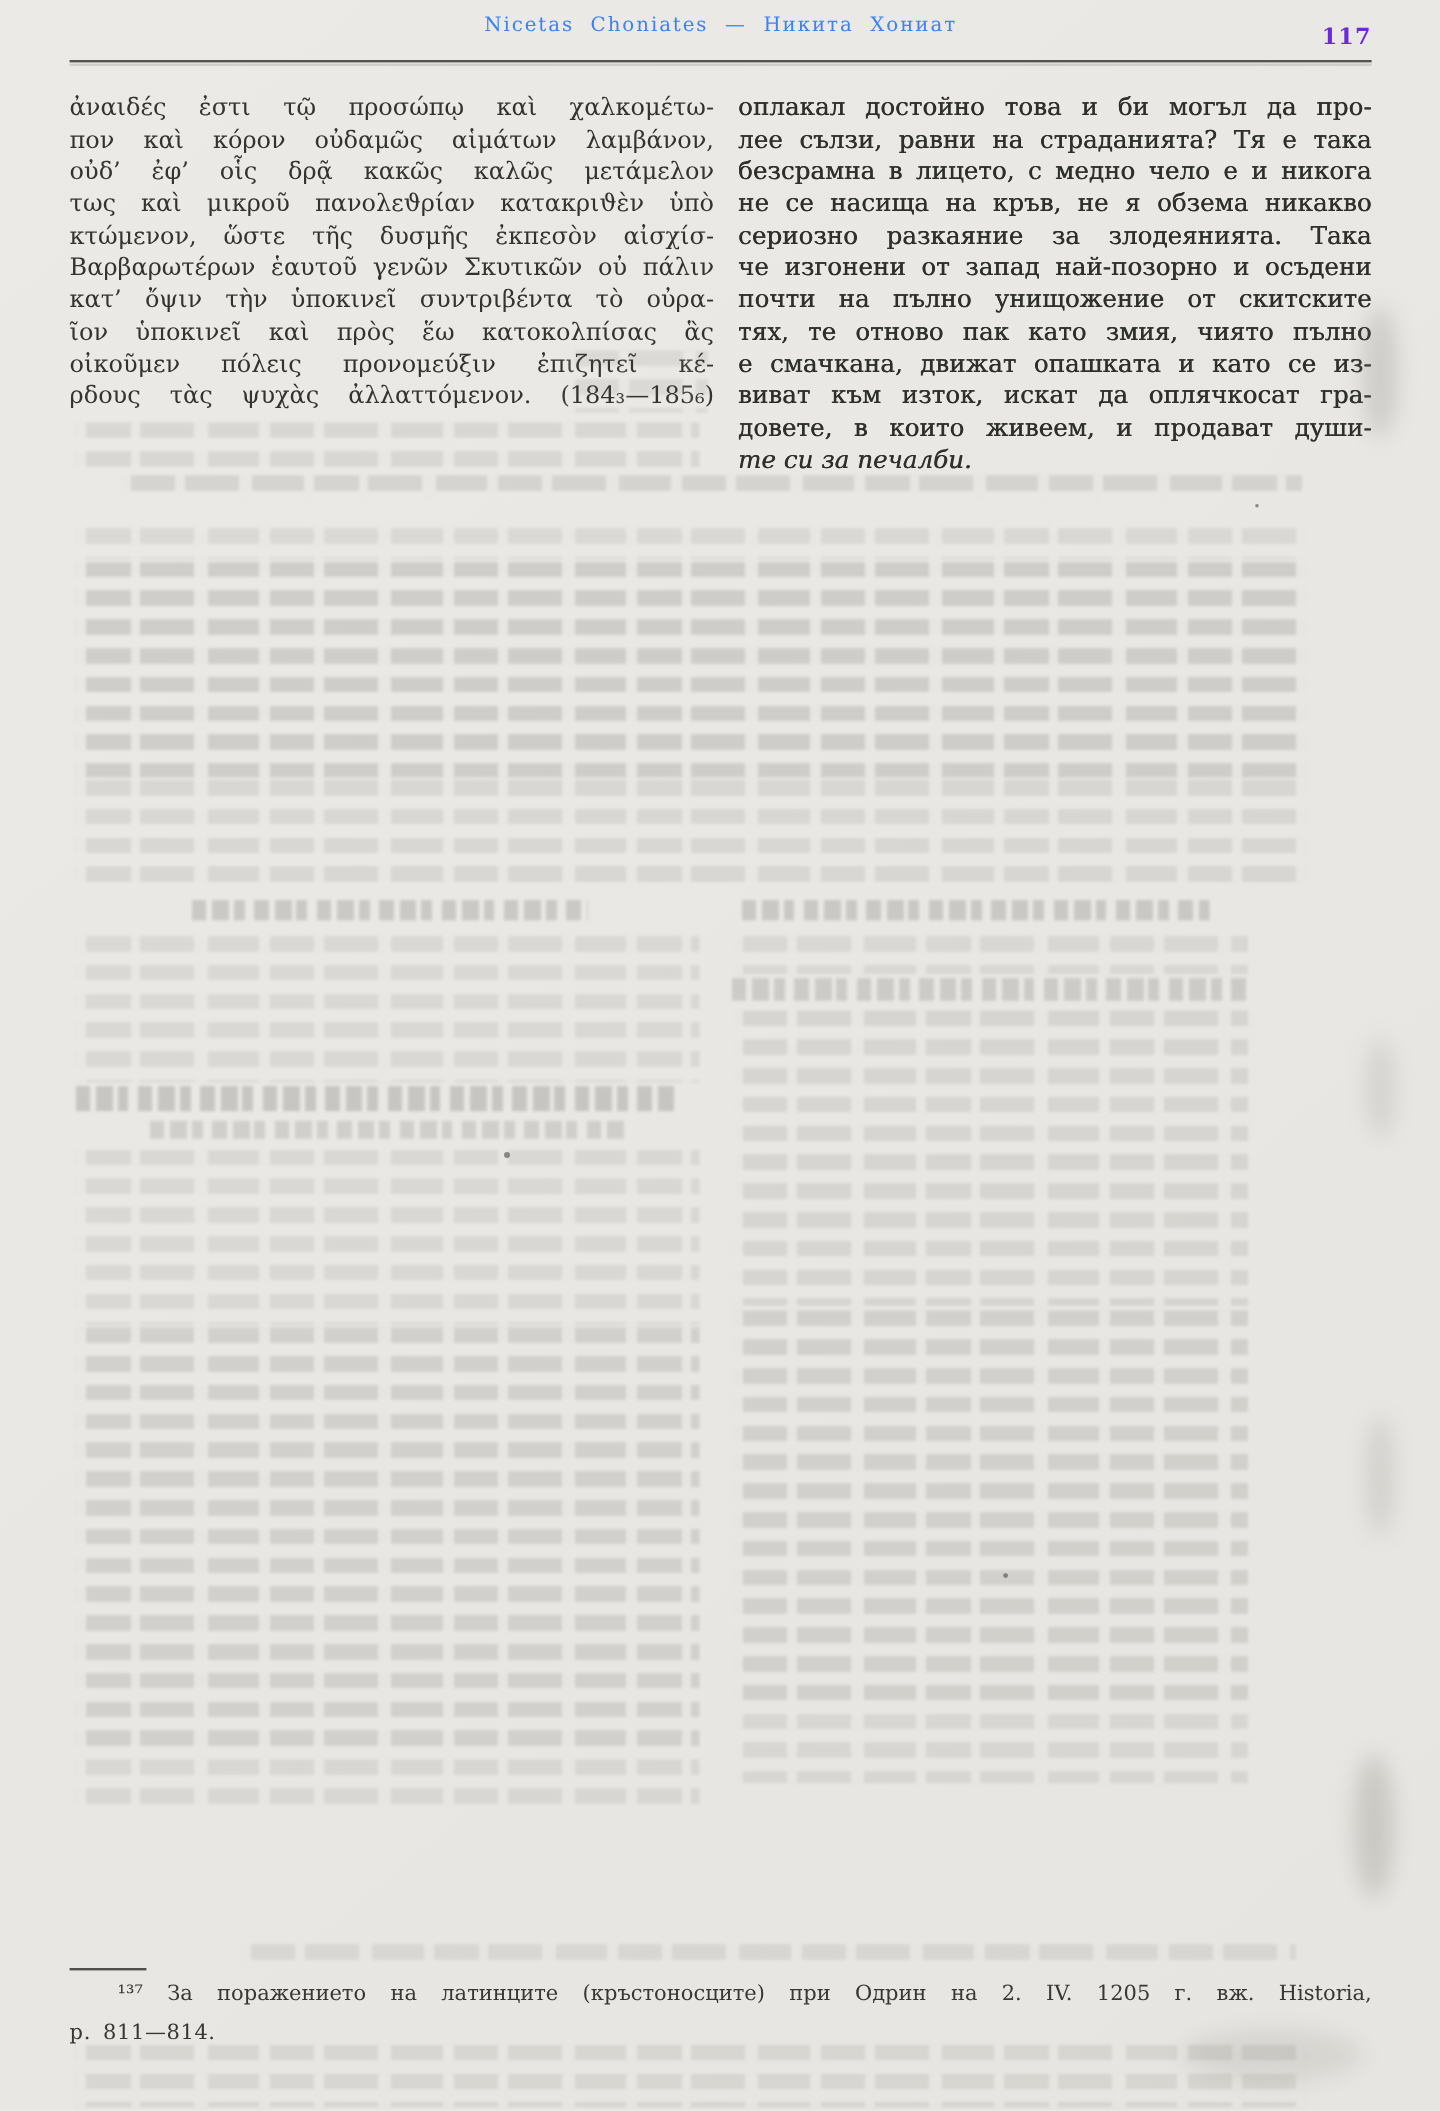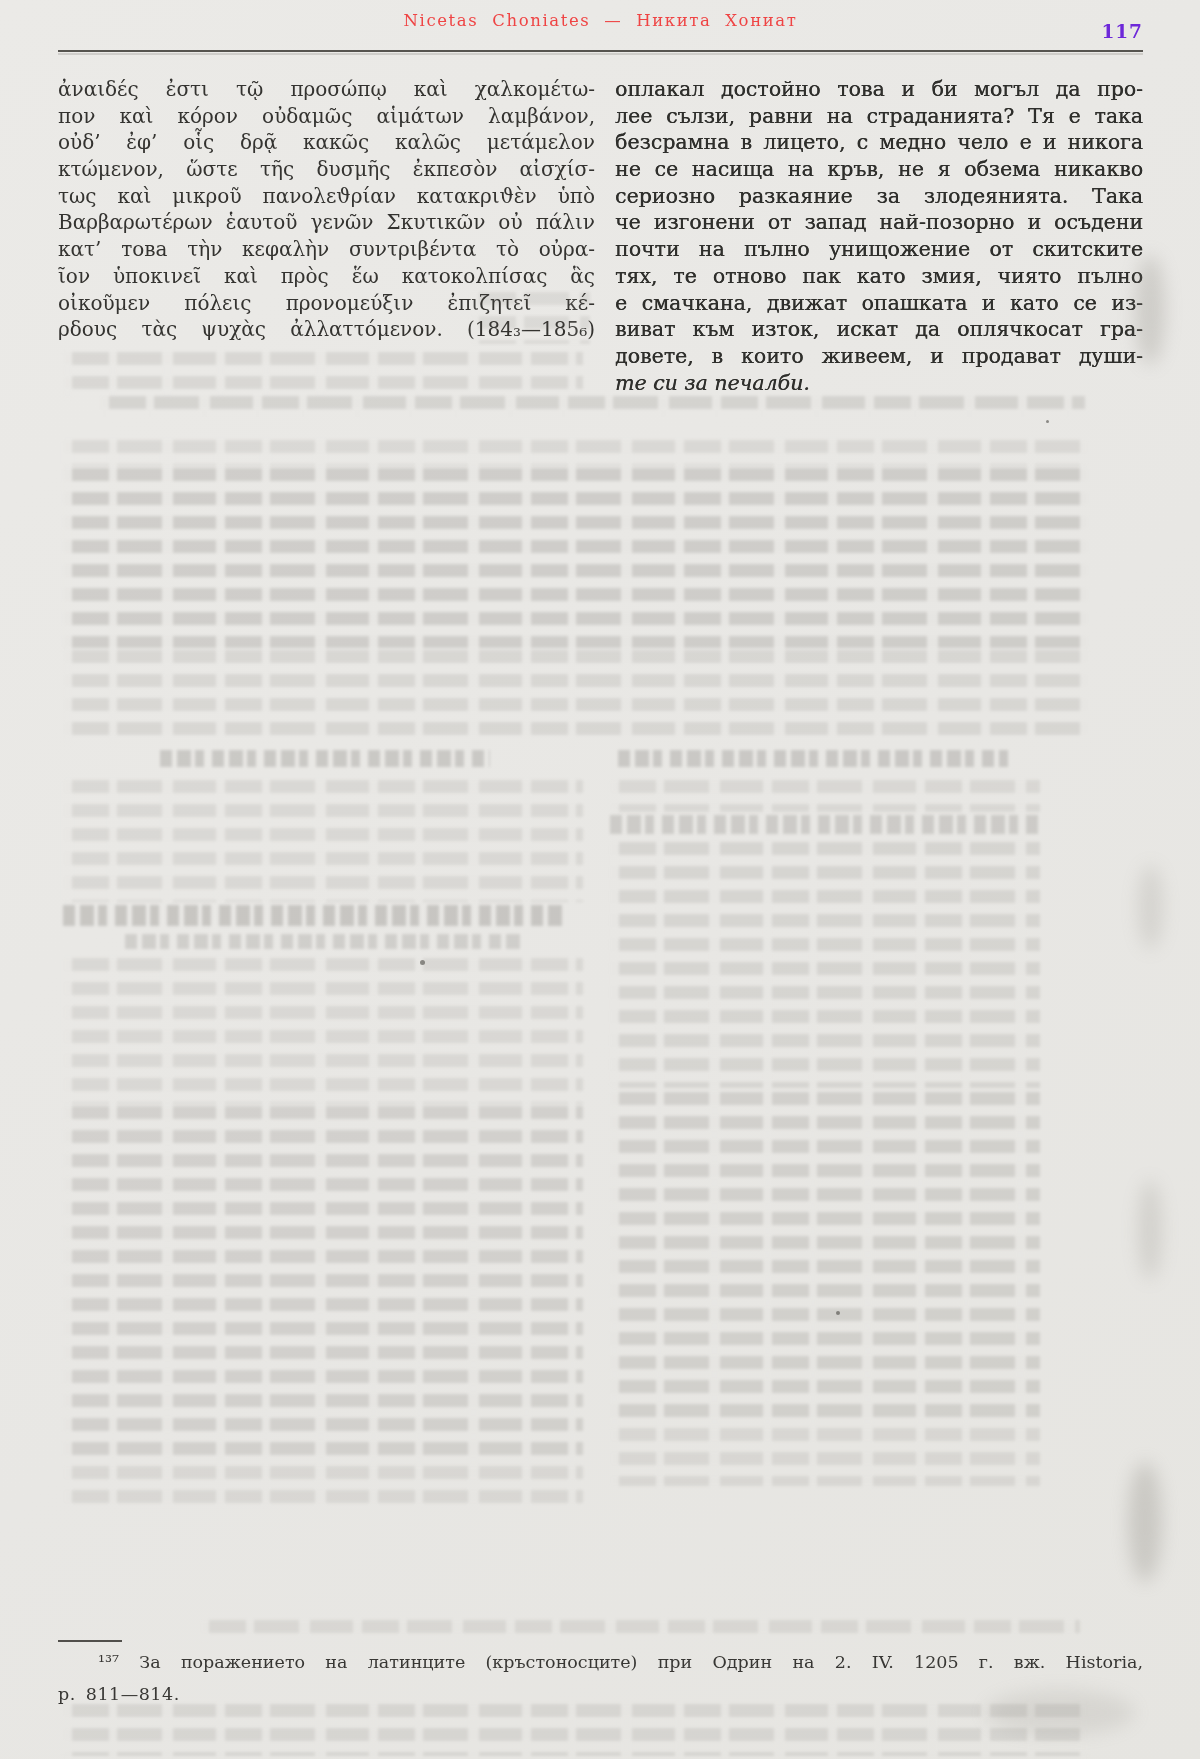--- a/index.html
+++ b/index.html
@@ -7,21 +7,21 @@
     width:1200px; height:1759px; overflow:hidden; position:relative;
     background: linear-gradient(140deg, #ebeae7 0%, #e8e7e4 55%, #e6e5e1 100%);
     font-family: "DejaVu Serif", "Liberation Serif", serif;
   }
   .page { position:absolute; inset:0; }
 
   
   .header-title {
     position:absolute; top:11px; left:58px; width:1085px;
     text-align:center; font-size:16.5px; letter-spacing:1.6px; word-spacing:7px;
-    color:#ef4444;
+    color:#3b82f6;
   }
   .page-number {
     position:absolute; top:21px; right:57px;
     font-size:18.5px; font-weight:600; color:#6d28d9; letter-spacing:1px;
   }
   .header-rule {
     position:absolute; top:50px; left:58px; width:1085px; height:2px;
     background:#56544f; box-shadow:0 3px 0 rgba(86,84,79,0.18);
   }
 
@@ -77,24 +77,24 @@
 <div class="page">
 
   <div class="header-title">Nicetas Choniates — Никита Хониат</div>
   <div class="page-number">117</div>
   <div class="header-rule"></div>
 
   <section class="col col-greek">
     <div class="tline">ἀναιδές ἐστι τῷ προσώπῳ καὶ χαλκομέτω-</div>
     <div class="tline">πον καὶ κόρον οὐδαμῶς αἱμάτων λαμβάνον,</div>
     <div class="tline">οὐδ’ ἐφ’ οἷς δρᾷ κακῶς καλῶς μετάμελον</div>
+    <div class="tline">τως καὶ μικροῦ πανολεϑρίαν κατακριϑὲν ὑπὸ</div>
     <div class="tline">κτώμενον, ὥστε τῆς δυσμῆς ἐκπεσὸν αἰσχίσ-</div>
-    <div class="tline">τως καὶ μικροῦ πανολεϑρίαν κατακριϑὲν ὑπὸ</div>
     <div class="tline">Βαρβαρωτέρων ἑαυτοῦ γενῶν Σκυτικῶν οὐ πάλιν</div>
-    <div class="tline">κατ’ това τὴν κεφαλὴν συντριβέντα τὸ οὐρα-</div>
+    <div class="tline">κατ’ ὄψιν τὴν ὑποκινεῖ συντριβέντα τὸ οὐρα-</div>
     <div class="tline">ῖον ὑποκινεῖ καὶ πρὸς ἕω κατοκολπίσας ἃς</div>
     <div class="tline">οἰκοῦμεν πόλεις προνομεύξιν ἐπιζητεῖ κέ-</div>
     <div class="tline">ρδους τὰς ψυχὰς ἀλλαττόμενον. (184₃—185₆)</div>
   </section>
 
   <section class="col col-bulg">
     <div class="tline">оплакал достойно това и би могъл да про-</div>
     <div class="tline">лее сълзи, равни на страданията? Тя е така</div>
     <div class="tline">безсрамна в лицето, с медно чело е и никога</div>
     <div class="tline">не се насища на кръв, не я обзема никакво</div>

